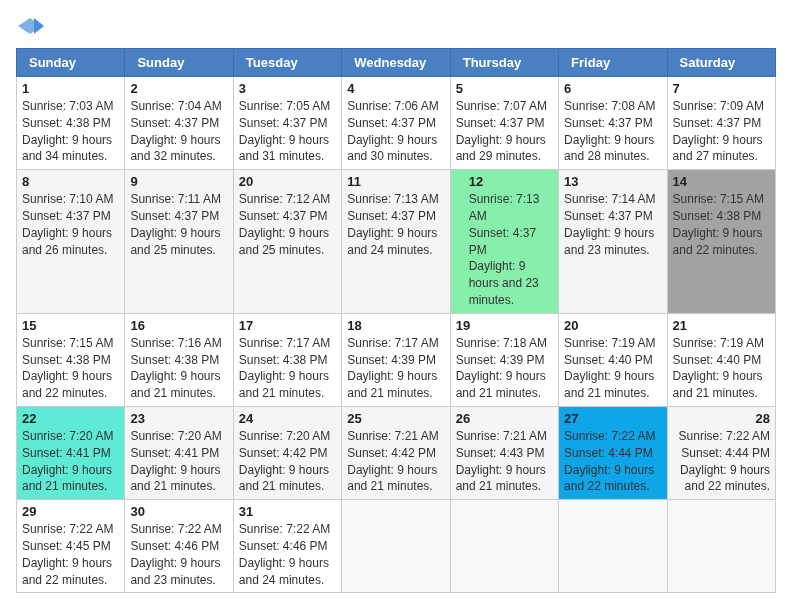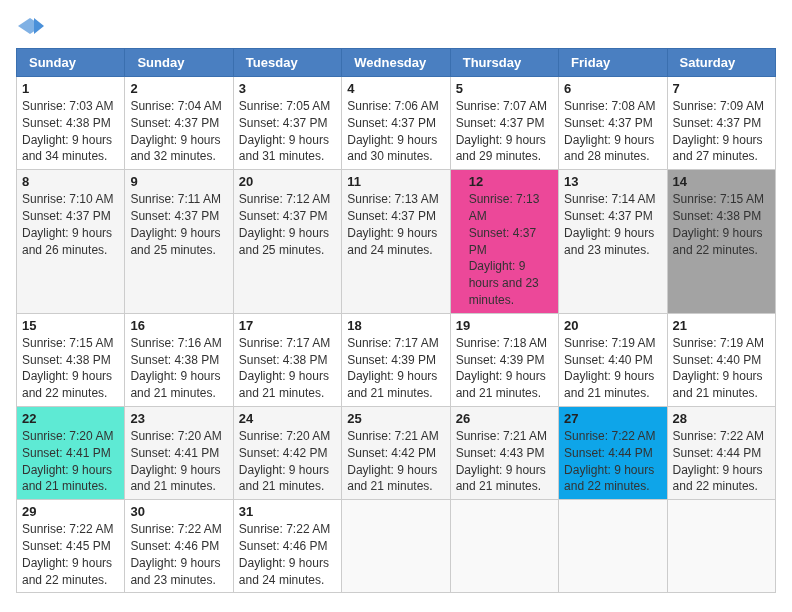--- a/index.html
+++ b/index.html
@@ -160,21 +160,21 @@
           <div class="day-info">Sunrise: 7:11 AM<br>Sunset: 4:37 PM<br>Daylight: 9 hours and 25 minutes.</div>
         </td>
         <td style="background-color: rgb(245, 245, 245);">
           <span class="day-number">20</span>
           <div class="day-info">Sunrise: 7:12 AM<br>Sunset: 4:37 PM<br>Daylight: 9 hours and 25 minutes.</div>
         </td>
         <td style="background-color: rgb(245, 245, 245);">
           <span class="day-number">11</span>
           <div class="day-info">Sunrise: 7:13 AM<br>Sunset: 4:37 PM<br>Daylight: 9 hours and 24 minutes.</div>
         </td>
-        <td style="background-color: #ec4899; padding-left: 18px;">
+        <td style="background-color: #86efac; padding-left: 18px;">
           <span class="day-number">12</span>
           <div class="day-info">Sunrise: 7:13 AM<br>Sunset: 4:37 PM<br>Daylight: 9 hours and 23 minutes.</div>
         </td>
         <td style="background-color: rgb(245, 245, 245);">
           <span class="day-number">13</span>
           <div class="day-info">Sunrise: 7:14 AM<br>Sunset: 4:37 PM<br>Daylight: 9 hours and 23 minutes.</div>
         </td>
         <td style="background-color: #a3a3a3;">
           <span class="day-number">14</span>
           <div class="day-info">Sunrise: 7:15 AM<br>Sunset: 4:38 PM<br>Daylight: 9 hours and 22 minutes.</div>
@@ -228,21 +228,21 @@
           <div class="day-info">Sunrise: 7:21 AM<br>Sunset: 4:42 PM<br>Daylight: 9 hours and 21 minutes.</div>
         </td>
         <td style="background-color: rgb(245, 245, 245);">
           <span class="day-number">26</span>
           <div class="day-info">Sunrise: 7:21 AM<br>Sunset: 4:43 PM<br>Daylight: 9 hours and 21 minutes.</div>
         </td>
         <td style="background-color: #0ea5e9;">
           <span class="day-number">27</span>
           <div class="day-info">Sunrise: 7:22 AM<br>Sunset: 4:44 PM<br>Daylight: 9 hours and 22 minutes.</div>
         </td>
-        <td style="background-color: rgb(245, 245, 245);">
+        <td style="background-color: rgb(245, 245, 245); text-align: right;">
           <span class="day-number">28</span>
           <div class="day-info">Sunrise: 7:22 AM<br>Sunset: 4:44 PM<br>Daylight: 9 hours and 22 minutes.</div>
         </td>
       </tr>
       <tr>
         <td>
           <span class="day-number">29</span>
           <div class="day-info">Sunrise: 7:22 AM<br>Sunset: 4:45 PM<br>Daylight: 9 hours and 22 minutes.</div>
         </td>
         <td>

